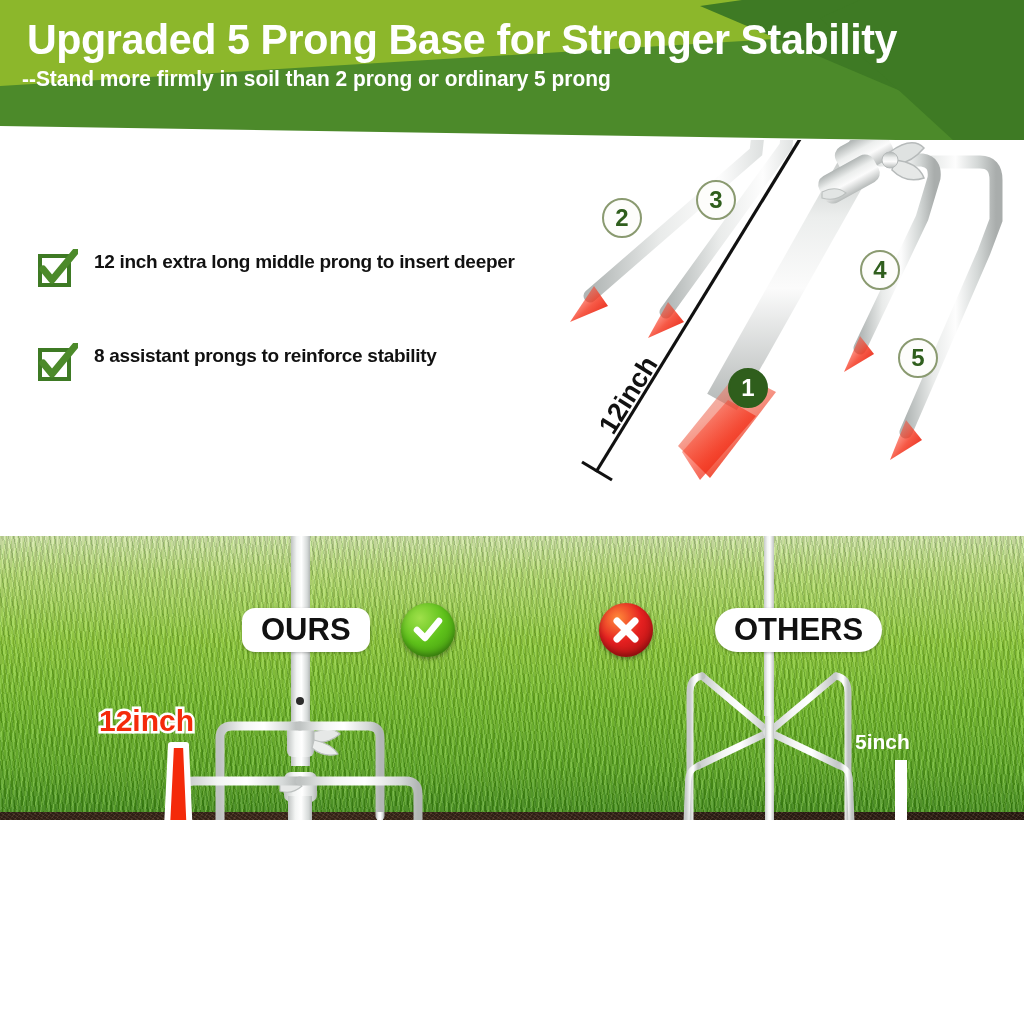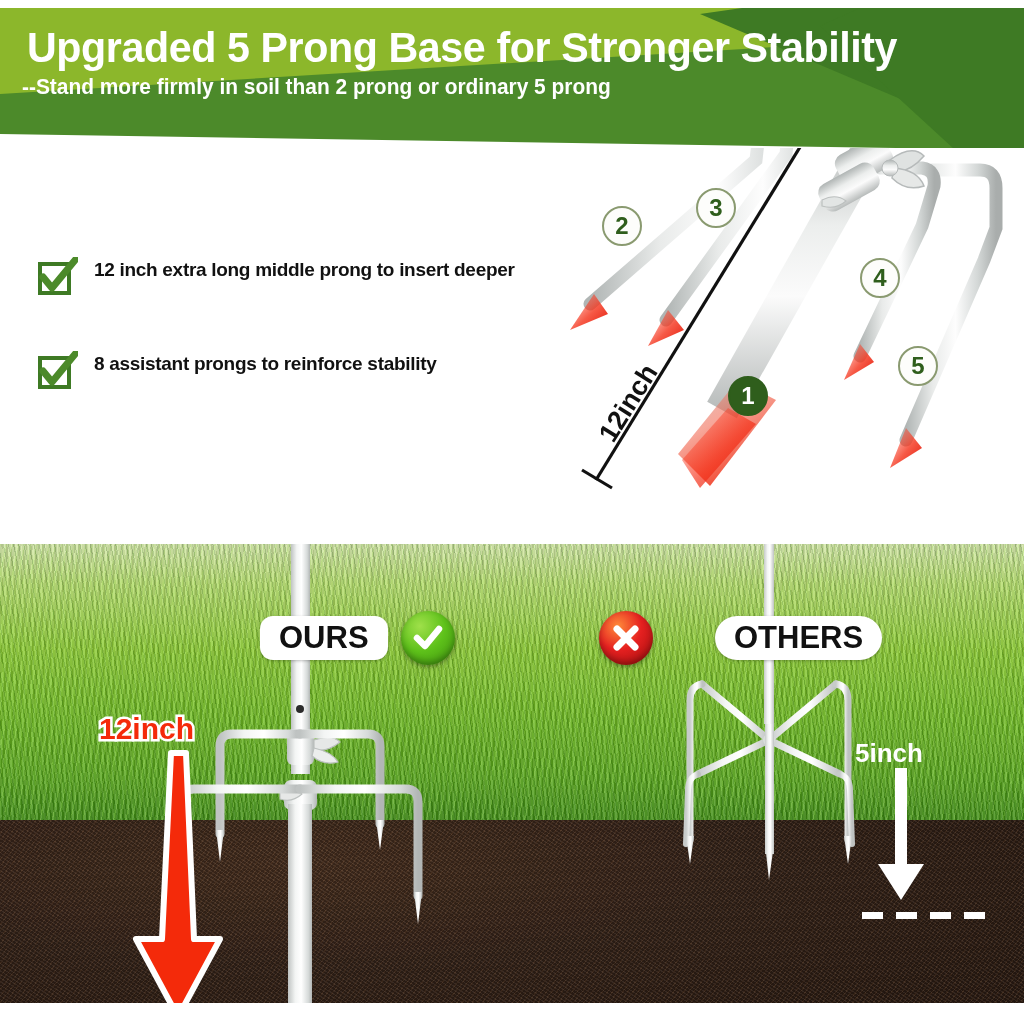--- a/index.html
+++ b/index.html
@@ -1,17 +1,17 @@
 <!DOCTYPE html>
 <html><head>
 <meta charset="utf-8">
 <style>
   html,body{margin:0;padding:0;background:#fff;}
   body{width:1024px;height:1024px;font-family:"Liberation Sans",sans-serif;overflow:hidden;}
-  #page{position:relative;width:1024px;height:995px;overflow:hidden;background:#fff;margin-top:8px;}
+  #page{position:relative;width:1024px;height:820px;overflow:hidden;background:#fff;}
 
   
   .header{position:absolute;left:0;top:0;width:1024px;height:140px;overflow:hidden;}
   .hdr-light{position:absolute;left:0;top:0;width:1024px;height:140px;background:#8CB72B;
              clip-path:polygon(0 0,1024px 0,1024px 60px,0 118px);}
   .hdr-dark-wedge{position:absolute;left:0;top:0;width:1024px;height:140px;background:#3E7A24;
              clip-path:polygon(742px 0,1024px 0,1024px 140px,1016px 140px,700px 6px);}
   .hdr-dark-band{position:absolute;left:0;top:0;width:1024px;height:140px;background:#4C8A2A;
              clip-path:polygon(0 86px,1024px 24px,1024px 142px,0 126px);}
   .hdr-dark-right{position:absolute;left:0;top:0;width:1024px;height:160px;background:#3E7A24;
@@ -68,21 +68,21 @@
 
   .vbadge{position:absolute;width:54px;height:54px;border-radius:50%;
           display:flex;align-items:center;justify-content:center;}
   .vbadge.ok{background:radial-gradient(circle at 35% 28%,#9fe04a 0%,#5ec11a 48%,#3d8f0e 100%);
              box-shadow:inset 0 -3px 6px rgba(0,0,0,.3),0 2px 4px rgba(0,0,0,.35);}
   .vbadge.no{background:radial-gradient(circle at 35% 28%,#ff8a3a 0%,#e52020 45%,#9d0d0d 100%);
              box-shadow:inset 0 -3px 6px rgba(0,0,0,.3),0 2px 4px rgba(0,0,0,.35);}
 
   .redlabel{position:absolute;font-size:30px;font-weight:bold;color:#F42A0A;white-space:nowrap;
             -webkit-text-stroke:5px #fff;paint-order:stroke fill;}
-  .whitelabel{position:absolute;font-size:26px;font-weight:bold;color:#fff;white-space:nowrap;}
+  .whitelabel{position:absolute;font-size:21px;font-weight:bold;color:#fff;white-space:nowrap;}
 
   .dashline{position:absolute;height:7px;
             background:repeating-linear-gradient(90deg,#fff 0 21px,rgba(0,0,0,0) 21px 34px);}
 </style>
 </head>
 <body>
 
 <div id="page">
 
   <div class="header">
@@ -257,21 +257,21 @@
       <path d="M196 140 Q208 142 208 156 L208 296" fill="none" stroke="url(#st2)" stroke-width="7" stroke-linecap="round"></path>
       <path d="M58 230 Q48 234 48 246 L46 300" fill="none" stroke="url(#st2)" stroke-width="6" stroke-linecap="round"></path>
       <path d="M200 230 Q210 234 210 246 L212 300" fill="none" stroke="url(#st2)" stroke-width="6" stroke-linecap="round"></path>
       <path d="M46 292 L54 292 L50 320 Z" fill="url(#st2)"></path>
       <path d="M204 292 L212 292 L208 320 Z" fill="url(#st2)"></path>
 
       <rect x="125" y="180" width="9" height="130" fill="url(#st2)"></rect>
       <path d="M125 300 L134 300 L129 336 Z" fill="url(#st2)"></path>
     </svg>
 
-    <div class="tag" style="left:260px;top:72px;border-radius:13px;">OURS</div>
+    <div class="tag" style="left:242px;top:72px;border-radius:13px;">OURS</div>
 
     <div class="vbadge ok" style="left:401px;top:67px;">
       <svg width="34" height="34" viewBox="0 0 34 34">
         <path d="M6 17 L14 25 L28 8" fill="none" stroke="#fff" stroke-width="6.5" stroke-linecap="round" stroke-linejoin="round"></path>
       </svg>
     </div>
 
     <div class="vbadge no" style="left:599px;top:67px;">
       <svg width="30" height="30" viewBox="0 0 30 30">
         <path d="M6 6 L24 24 M24 6 L6 24" fill="none" stroke="#fff" stroke-width="7" stroke-linecap="round"></path>

